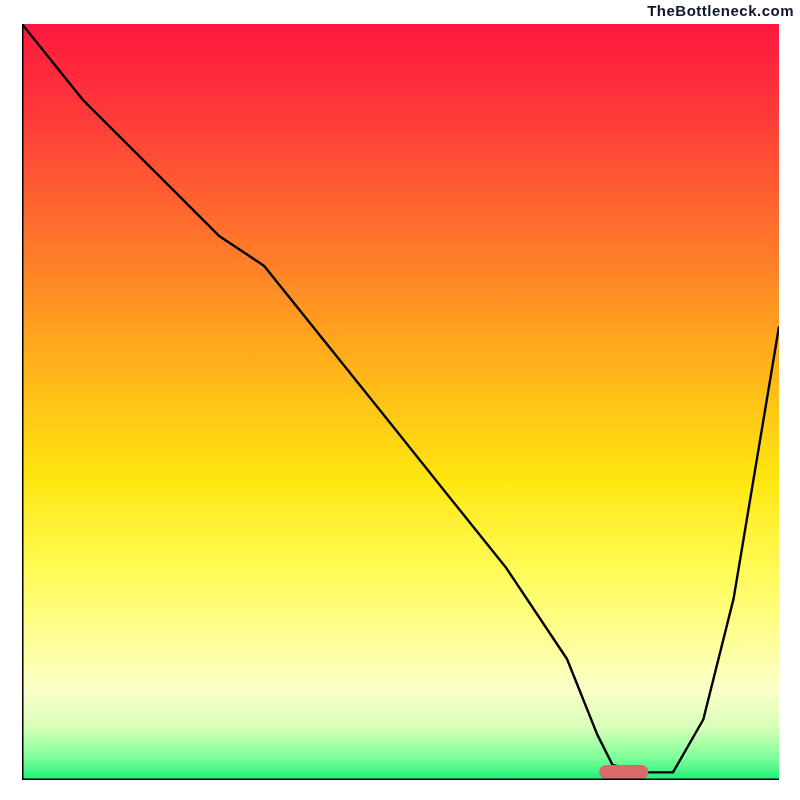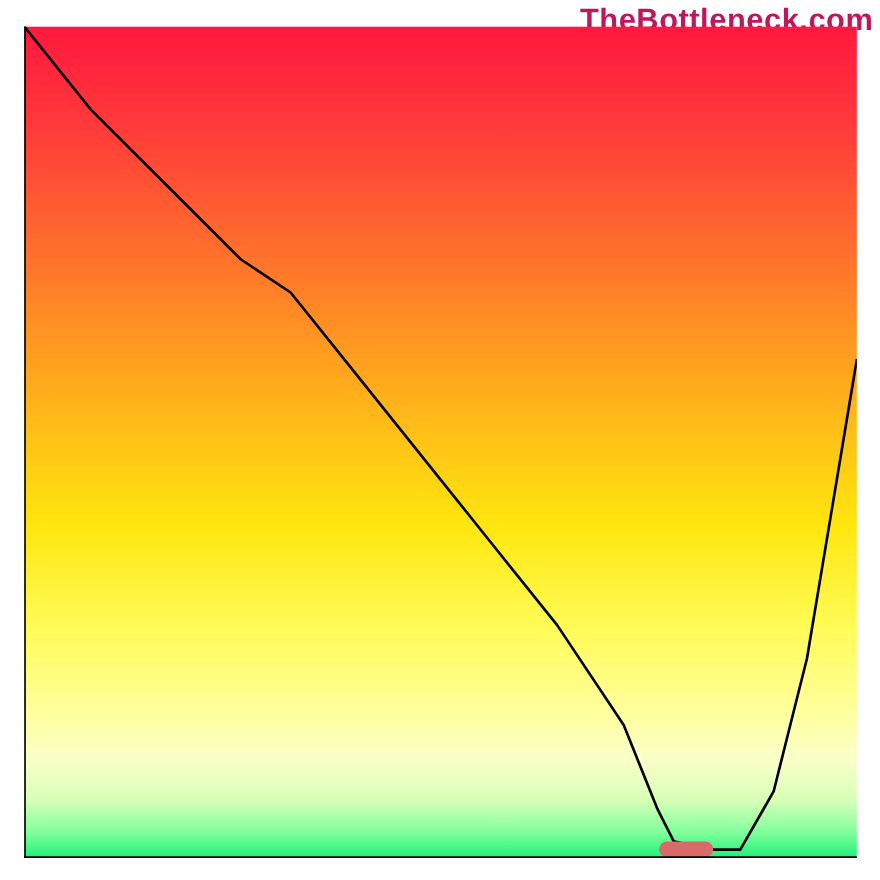--- a/index.html
+++ b/index.html
@@ -8,23 +8,23 @@
     width: 800px;
     height: 800px;
     background: #ffffff;
     font-family: Arial, Helvetica, sans-serif;
     position: relative;
   }
   .watermark {
     position: absolute;
     top: 2px;
     right: 6px;
-    font-size: 28px;
+    font-size: 15px;
     font-weight: 600;
-    color: #be185d;
+    color: #0f172a;
     letter-spacing: 0.5px;
   }
   .plot-area {
     position: absolute;
     left: 22px;
     top: 24px;
     width: 757px;
     height: 756px;
     box-sizing: border-box;
   }

